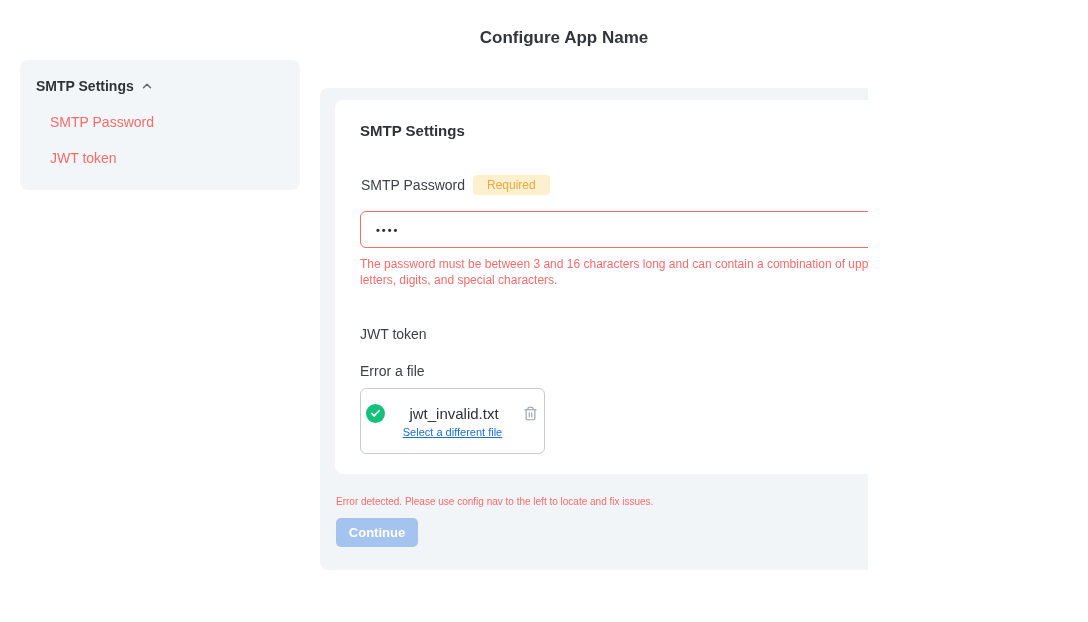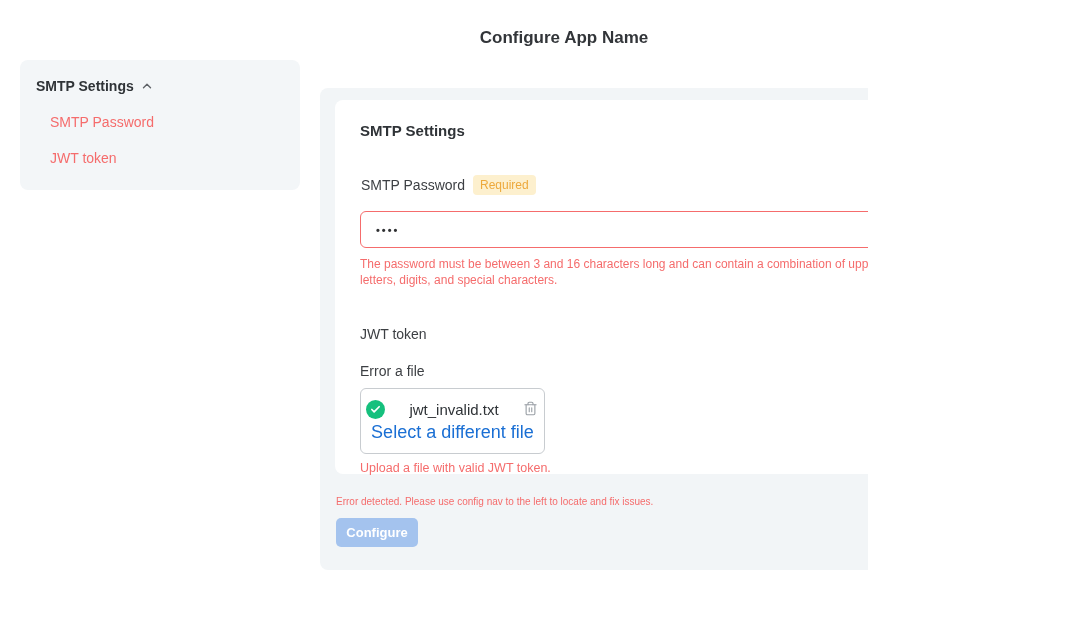--- a/index.html
+++ b/index.html
@@ -34,21 +34,21 @@
   .card {
     background: #ffffff; border-radius: 8px; width: 720px; height: 374px;
     padding: 22px 25px;
   }
   .card-title { font-size: 15px; font-weight: bold; color: #2f3337; }
 
   .field-label-row { display: flex; align-items: center; gap: 8px; margin: 36px 0 0 1px; }
   .field-label { font-size: 14px; color: #3c3f43; }
   .badge {
     background: #fdf0ce; color: #eda93c; font-size: 12px;
-    padding: 3px 7px; border-radius: 4px;
+    padding: 3px 14px; border-radius: 4px;
   }
 
   .pw-wrap { position: relative; margin-top: 16px; width: 670px; }
   .pw-input {
     width: 670px; height: 37px; border: 1px solid #f56c6c; border-radius: 6px;
     padding: 0 40px 0 15px; font-size: 11px; font-weight: bold; letter-spacing: 2px;
     color: #303133; background: #fff; outline: none;
     font-family: "Liberation Sans", sans-serif;
   }
   .eye-btn {
@@ -69,21 +69,21 @@
     background: #fff;
   }
   .upload-row { display: flex; align-items: center; gap: 24px; }
   .check-circle {
     width: 19px; height: 19px; border-radius: 50%; background: #15c07d;
     display: flex; align-items: center; justify-content: center; flex: 0 0 auto;
   }
   .file-name { font-size: 15px; color: #2f3337; }
   .trash-btn { background: none; border: none; cursor: pointer; padding: 0; width: 16px; height: 18px; }
   .upload-link {
-    margin-top: 3px; font-size: 18px; color: #1a6fd4; cursor: pointer;
+    margin-top: 3px; font-size: 11px; color: #1a6fd4; text-decoration: underline; cursor: pointer;
   }
   .upload-error { margin-top: 7px; font-size: 12.5px; color: #f56c6c; }
 
   .footer-error { margin: 22px 0 0 1px; font-size: 10px; color: #f56c6c; }
   .continue-btn {
     margin: 11px 0 0 1px; width: 82px; height: 29px;
     background: #a4c3ee; color: #ffffff; font-size: 13px; font-weight: bold;
     border: none; border-radius: 5px; cursor: not-allowed;
     font-family: "Liberation Sans", sans-serif;
   }
@@ -148,20 +148,19 @@
                 <polyline points="3 6 5 6 21 6"></polyline>
                 <path d="M19 6v14a2 2 0 0 1-2 2H7a2 2 0 0 1-2-2V6m3 0V4a2 2 0 0 1 2-2h4a2 2 0 0 1 2 2v2"></path>
                 <line x1="10" y1="11" x2="10" y2="17"></line>
                   <line x1="14" y1="11" x2="14" y2="17"></line>
               </svg>
             </span>
           </button>
         </div>
         <a class="upload-link">Select a different file</a>
       </div>
-      <div class="upload-error">Upload a file with valid JWT token.</div>
     </section>
 
     <div class="footer-error">Error detected. Please use config nav to the left to locate and fix issues.</div>
-    <button class="continue-btn" disabled="">Configure</button>
+    <button class="continue-btn" disabled="">Continue</button>
   </main>
 
 </div>
 
 </body></html>

